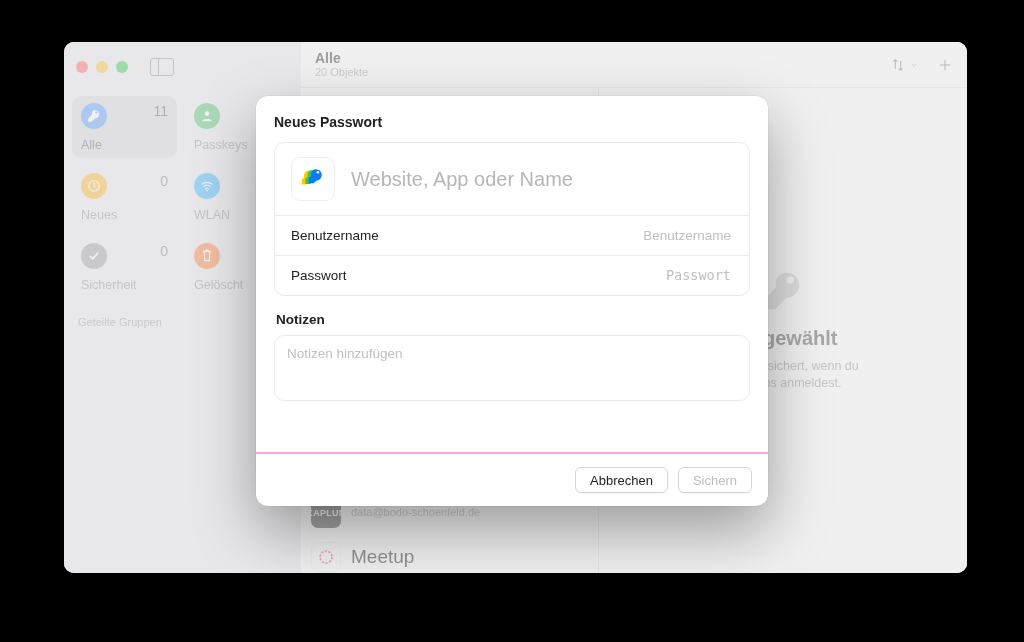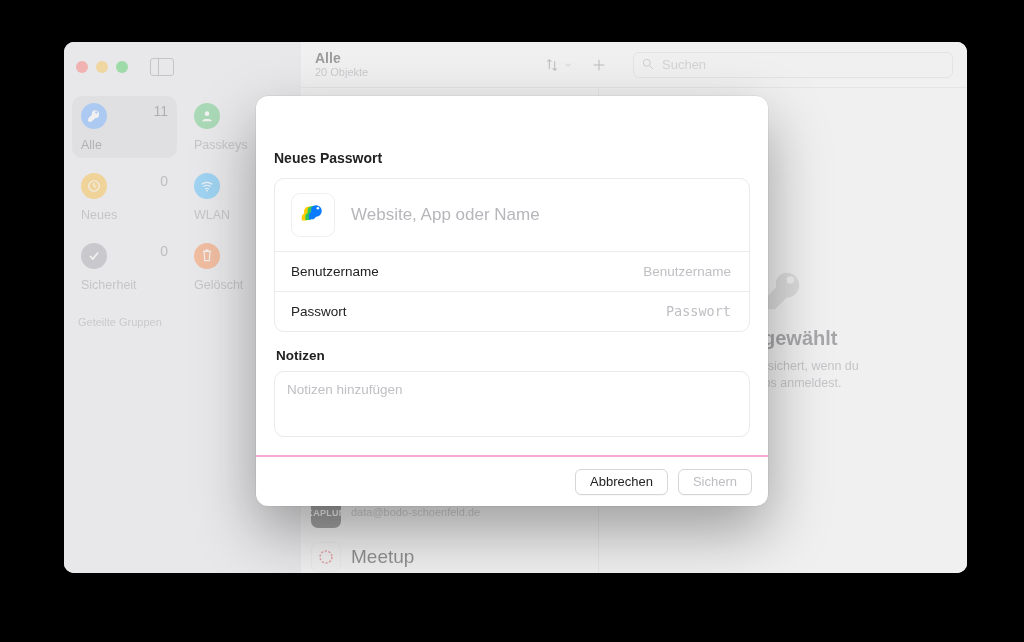--- a/index.html
+++ b/index.html
@@ -82,26 +82,26 @@
   .dim{position:absolute;inset:0;background:rgba(230,230,233,.62);}
 
   
   .modal{
     position:absolute;left:256px;top:96px;width:512px;height:410px;
     background:var(--panel-bg);border-radius:12px;
     box-shadow:0 25px 60px rgba(0,0,0,.35),0 0 0 .5px rgba(0,0,0,.08);
     display:flex;flex-direction:column;
   }
   .m-body{flex:1;padding:18px 18px 14px 18px;}
-  .m-title{font-size:14px;font-weight:700;color:#222;margin-bottom:12px;margin-top:36px;}
+  .m-title{font-size:14px;font-weight:700;color:#222;margin-bottom:12px;}
   .card{border:1px solid #eaeaec;border-radius:10px;background:#fff;}
   .headrow{display:flex;align-items:center;gap:14px;padding:14px 16px;}
   .keyicon{width:44px;height:44px;border-radius:9px;background:#fff;box-shadow:inset 0 0 0 1px #eee;display:flex;align-items:center;justify-content:center;}
   .keyicon svg{width:28px;height:28px;}
-  .headrow input{flex:1;border:none;outline:none;font-size:17px;color:#222;}
+  .headrow input{flex:1;border:none;outline:none;font-size:20px;color:#222;}
   .headrow input::placeholder{color:#b6b6bb;}
   .frow{display:flex;align-items:center;justify-content:space-between;height:40px;padding:0 16px;border-top:1px solid #ececee;}
   .frow:first-child{border-top:none;}
   .frow .lab{font-size:13.5px;color:#222;}
   .frow input{border:none;outline:none;text-align:right;font-size:13.5px;color:#222;width:55%;}
   .frow input::placeholder{color:#bfbfc4;}
   .frow input.mono::placeholder{font-family:ui-monospace,Menlo,monospace;}
   .sec-label{font-size:13.5px;font-weight:700;color:#222;margin:16px 2px 8px 2px;}
   .notes{width:100%;height:66px;border:1px solid #eaeaec;border-radius:10px;padding:10px 12px;font-size:13.5px;resize:none;outline:none;}
   .notes::placeholder{color:#bfbfc4;}
@@ -207,27 +207,20 @@
           </svg>
         <svg viewBox="0 0 24 24" style="width:10px;height:10px">
             <path d="M6 9l6 6 6-6"></path>
           </svg>
       </div>
       <div class="tb-btn">
         <svg viewBox="0 0 24 24">
             <path d="M12 4v16M4 12h16"></path>
           </svg>
       </div>
-      <div class="tb-search">
-        <svg class="mag" viewBox="0 0 24 24">
-            <circle cx="10" cy="10" r="6"></circle>
-            <path d="M20 20l-5-5"></path>
-          </svg>
-        <input placeholder="Suchen" style="">
-      </div>
     </div>
     <div class="content">
       <div class="list">
         <div class="peek">
           <div class="li">
             <div class="ico k">KAPLUN</div>
             <div class="txt">
                 <span class="t2">data@bodo-schoenfeld.de</span>
               </div>
           </div>

